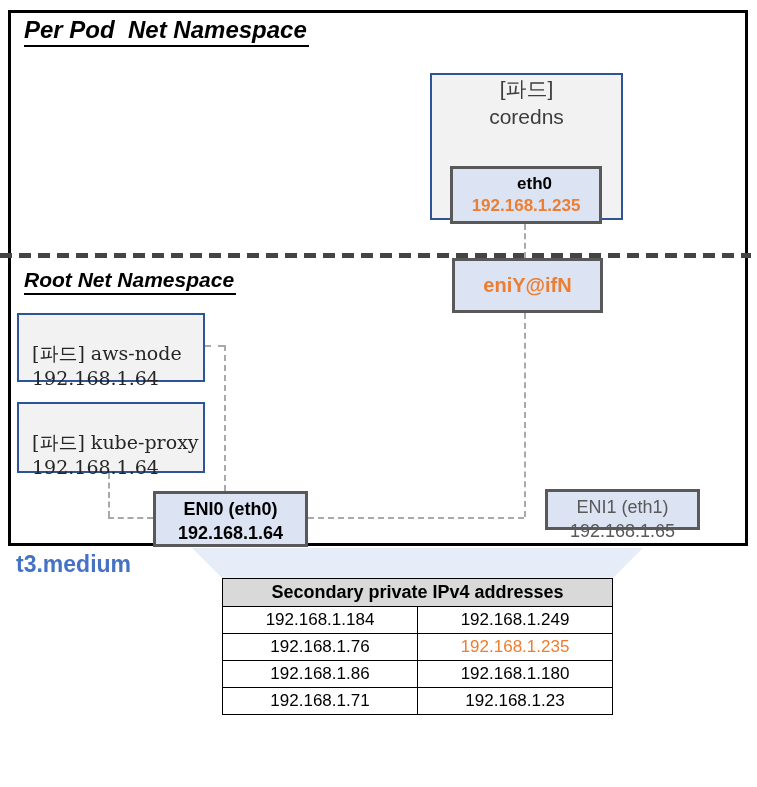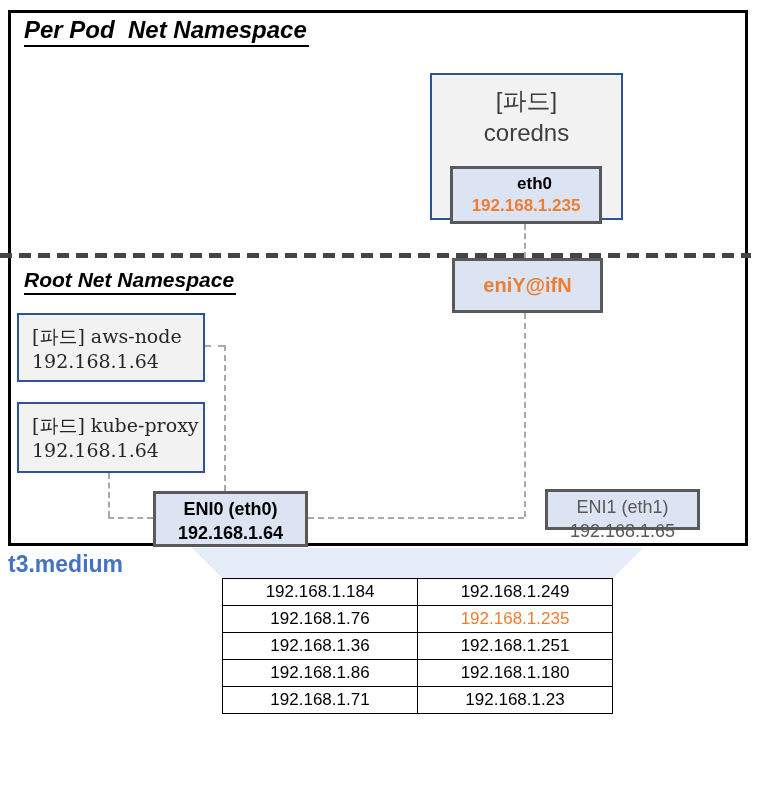--- a/index.html
+++ b/index.html
@@ -18,39 +18,39 @@
 
   
   .ns-title{font-weight:bold;font-style:italic;color:#000;white-space:pre;
     border-bottom:2.5px solid #000;padding:0 2px 1px 0;display:inline-block;text-align:right;}
   .per-pod-title{left:24px;top:16px;font-size:24px;}
   .root-title{left:24px;top:268px;font-size:21px;}
 
   
   .pod-box{background:#f2f2f2;border:2.5px solid #2f5496;}
   .coredns-box{left:430px;top:73px;width:193px;height:147px;text-align:center;}
-  .coredns-box .pod-label{margin-top:10px;font-size:24px;line-height:1.35;color:#3d3d3d;}
-  .sys-pod{left:17px;width:188px;padding:9px 0 0 13px;
+  .coredns-box .pod-label{font-size:21px;line-height:1.35;color:#3d3d3d;}
+  .sys-pod{left:17px;width:188px;padding:26px 0 0 13px;
     font-family:"DejaVu Serif","Liberation Serif",serif;font-size:19px;line-height:1.32;color:#262626;}
   .awsnode-box{top:313px;height:69px;}
   .kubeproxy-box{top:402px;height:71px;}
 
   
   .if-box{background:#dce3f3;border:3px solid #595959;text-align:center;}
   .eth0-box{left:450px;top:166px;width:152px;height:58px;padding-top:4px;}
   .eth0-name{font-size:17px;font-weight:700;color:#000;line-height:1.3;margin-left:17px;}
   .eth0-ip{font-size:17px;font-weight:600;color:#ed7d31;line-height:1.25;}
   .veth-box{left:452px;top:258px;width:151px;height:55px;line-height:49px;
     font-size:20px;font-weight:600;color:#ed7d31;}
   .eni-box{width:155px;padding-top:3px;font-size:18px;line-height:1.35;}
   .eni0-box{left:153px;top:491px;height:56px;font-weight:700;color:#000;}
   .eni1-box{left:545px;top:489px;height:41px;font-weight:500;color:#595959;}
 
   
-  .instance-type{left:8px;top:551px;font-size:23px;font-weight:700;color:#4472c4;}
+  .instance-type{left:16px;top:551px;font-size:23px;font-weight:700;color:#4472c4;}
 
   
   .conn-v{width:0;border-left:2px dashed #a9a9a9;}
   .conn-h{height:0;border-top:2px dashed #a9a9a9;}
 
   
   .funnel{left:0;top:0;width:757px;height:787px;pointer-events:none;}
 
   
   table.ip-table{left:222px;top:578px;width:391px;position:absolute;
@@ -121,31 +121,30 @@
 
   <div class="abs if-box eni-box eni1-box">
     <div>ENI1 (eth1)</div>
     <div>192.168.1.65</div>
   </div>
 
   <div class="abs instance-type">t3.medium</div>
 
   <table class="ip-table">
     <tbody>
+      <tr class="title-row">
+        <td class="thead" colspan="2">Secondary private IPv4 addresses</td>
+      </tr>
       <tr>
         <td>192.168.1.184</td>
         <td>192.168.1.249</td>
       </tr>
       <tr>
         <td>192.168.1.76</td>
         <td class="hl">192.168.1.235</td>
-      </tr>
-      <tr>
-        <td>192.168.1.36</td>
-        <td>192.168.1.251</td>
       </tr>
       <tr>
         <td>192.168.1.86</td>
         <td>192.168.1.180</td>
       </tr>
       <tr>
         <td>192.168.1.71</td>
         <td>192.168.1.23</td>
       </tr>
     </tbody>

